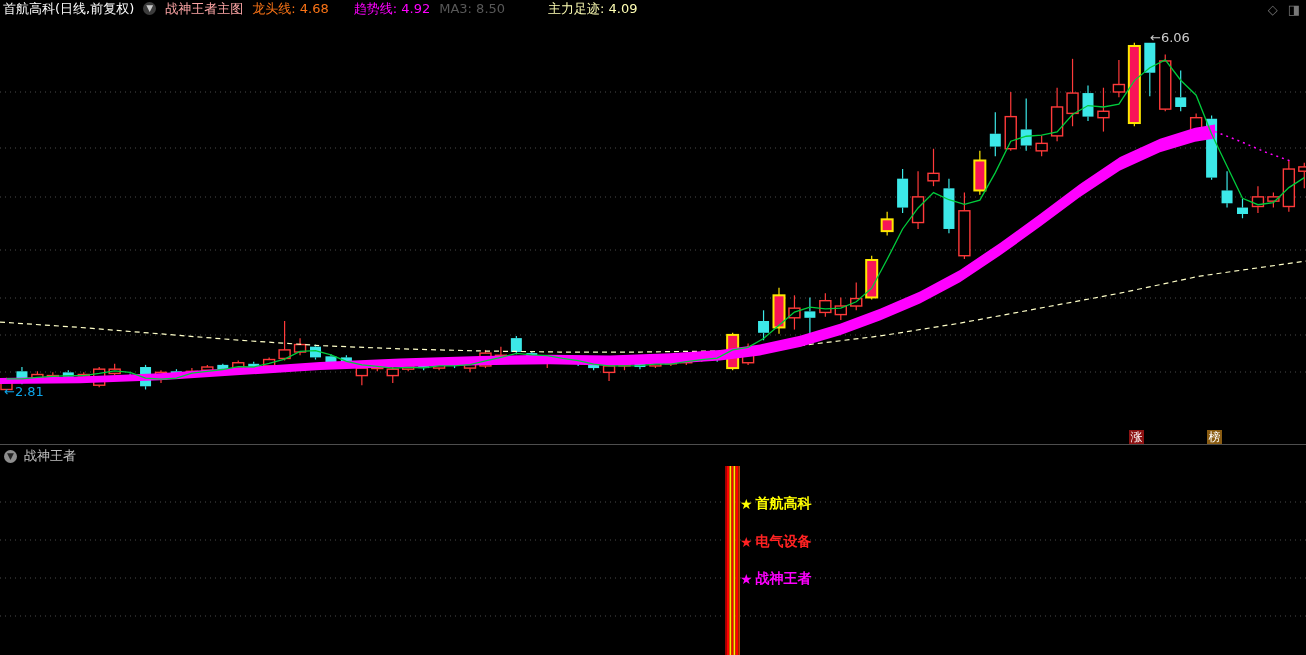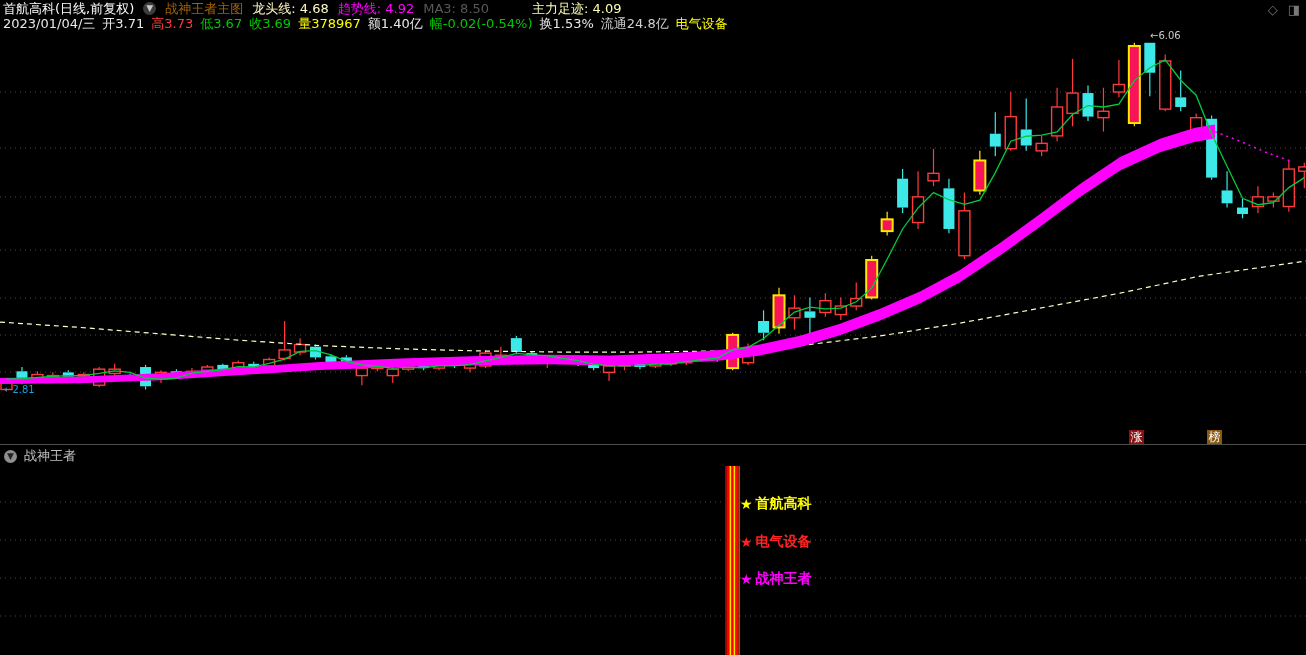--- a/index.html
+++ b/index.html
@@ -10,21 +10,21 @@
   .hline{position:absolute;left:3px;display:flex;align-items:center;gap:9px;white-space:nowrap;
          font-size:13px;line-height:15px;}
   .hline1{top:1px;}
   .hline2{top:16px;gap:7px;}
   .hicon{width:13px;height:13px;border-radius:50%;background:#3c3c3c;color:#c8c8c8;
          display:inline-flex;align-items:center;justify-content:center;font-size:9px;line-height:1;}
   .gap-left{margin-left:34px;}
   .winicons{position:absolute;right:6px;top:2px;display:flex;gap:10px;color:#787878;font-size:13px;}
   
   .main-svg{position:absolute;left:0;top:31px;z-index:1;}
-  .anno{position:absolute;z-index:3;font-size:10px;}
+  .anno{position:absolute;z-index:3;font-size:13px;}
   .anno-low{left:4px;top:384px;}
   .anno-high{left:1150px;top:30px;}
   .badge{position:absolute;z-index:4;width:15px;height:15px;display:flex;align-items:center;
          justify-content:center;font-size:12px;}
   .badge-zhang{left:1129px;top:430px;}
   .badge-bang{left:1207px;top:430px;}
   
   .divider{position:absolute;left:0;top:444px;width:1306px;height:1px;background:#4e4e4e;z-index:5;}
   
   .sub-hdr{position:absolute;left:4px;top:447px;display:flex;align-items:center;gap:7px;z-index:5;}
@@ -39,38 +39,25 @@
 </style>
 </head>
 <body>
 
 <div class="screen">
 
   <div class="hdr">
     <div class="hline hline1">
       <span style="color: rgb(255, 255, 255);">首航高科(日线,前复权)</span>
       <span class="hicon">▼</span>
-      <span style="color: #a16207;">战神王者主图</span>
-      <span style="color: #fef9c3;">龙头线: 4.68</span>
-      <span style="color: rgb(255, 0, 255);">趋势线: 4.92</span>
+      <span style="color: #fca5a5;">战神王者主图</span>
+      <span style="color: #f97316;">龙头线: 4.68</span>
+      <span style="color: rgb(255, 0, 255); margin-left: 16px;">趋势线: 4.92</span>
       <span style="color: rgb(88, 88, 88);">MA3: 8.50</span>
       <span class="gap-left" style="color: rgb(255, 255, 180);">主力足迹: 4.09</span>
-    </div>
-    <div class="hline hline2">
-      <span style="color: rgb(232, 232, 232);">2023/01/04/三</span>
-      <span style="color: rgb(232, 232, 232);">开3.71</span>
-      <span style="color: rgb(255, 60, 60);">高3.73</span>
-      <span style="color: rgb(0, 200, 0);">低3.67</span>
-      <span style="color: rgb(0, 200, 0);">收3.69</span>
-      <span style="color: rgb(255, 255, 0);">量378967</span>
-      <span style="color: rgb(232, 232, 232);">额1.40亿</span>
-      <span style="color: rgb(0, 200, 0);">幅-0.02(-0.54%)</span>
-      <span style="color: rgb(232, 232, 232);">换1.53%</span>
-      <span style="color: rgb(208, 208, 208);">流通24.8亿</span>
-      <span style="color: rgb(255, 255, 0);">电气设备</span>
     </div>
     <div class="winicons">
       <span>◇</span>
       <span>◨</span>
     </div>
   </div>
 
   <svg id="main-svg" class="main-svg" width="1306" height="412">
       <line x1="0" x2="1306" y1="61" y2="61" stroke="#4a4a4a" stroke-width="1" stroke-dasharray="1 4"></line>
       <line x1="0" x2="1306" y1="117" y2="117" stroke="#4a4a4a" stroke-width="1" stroke-dasharray="1 4"></line>

